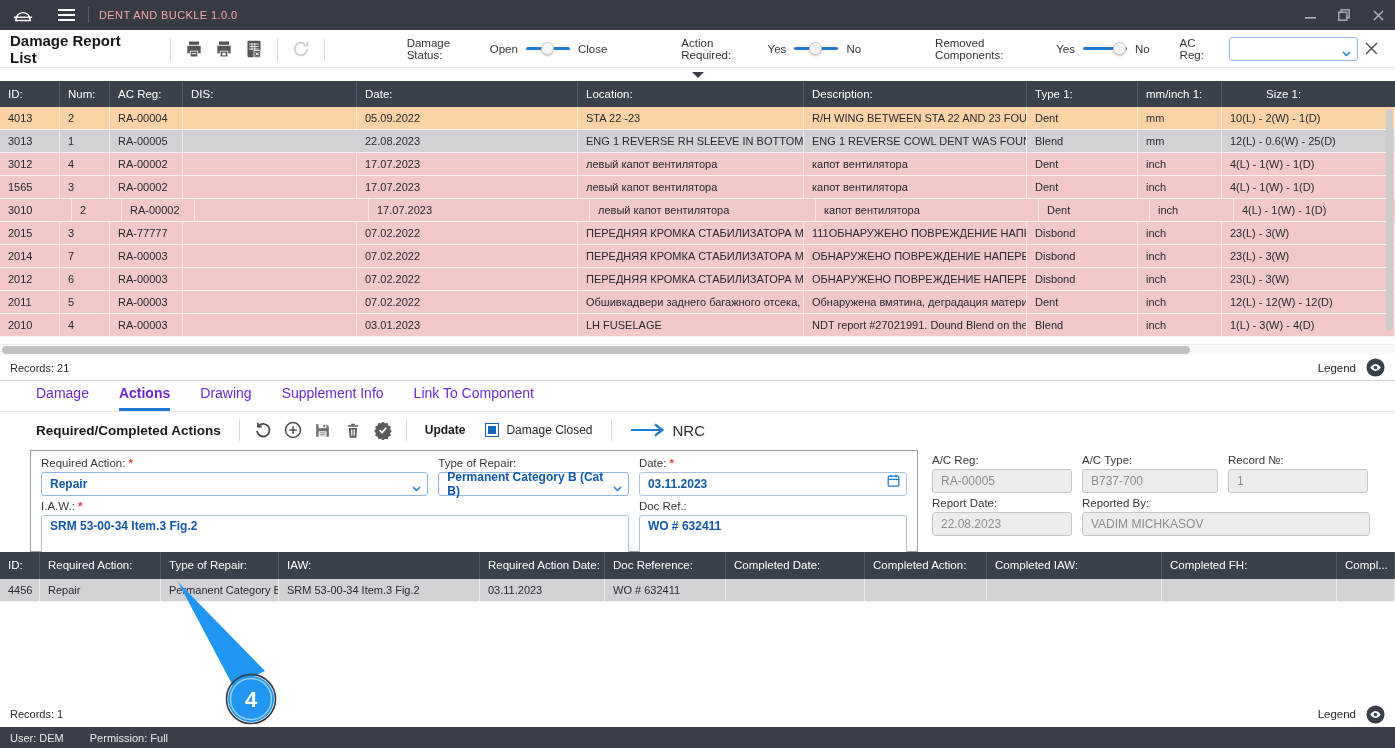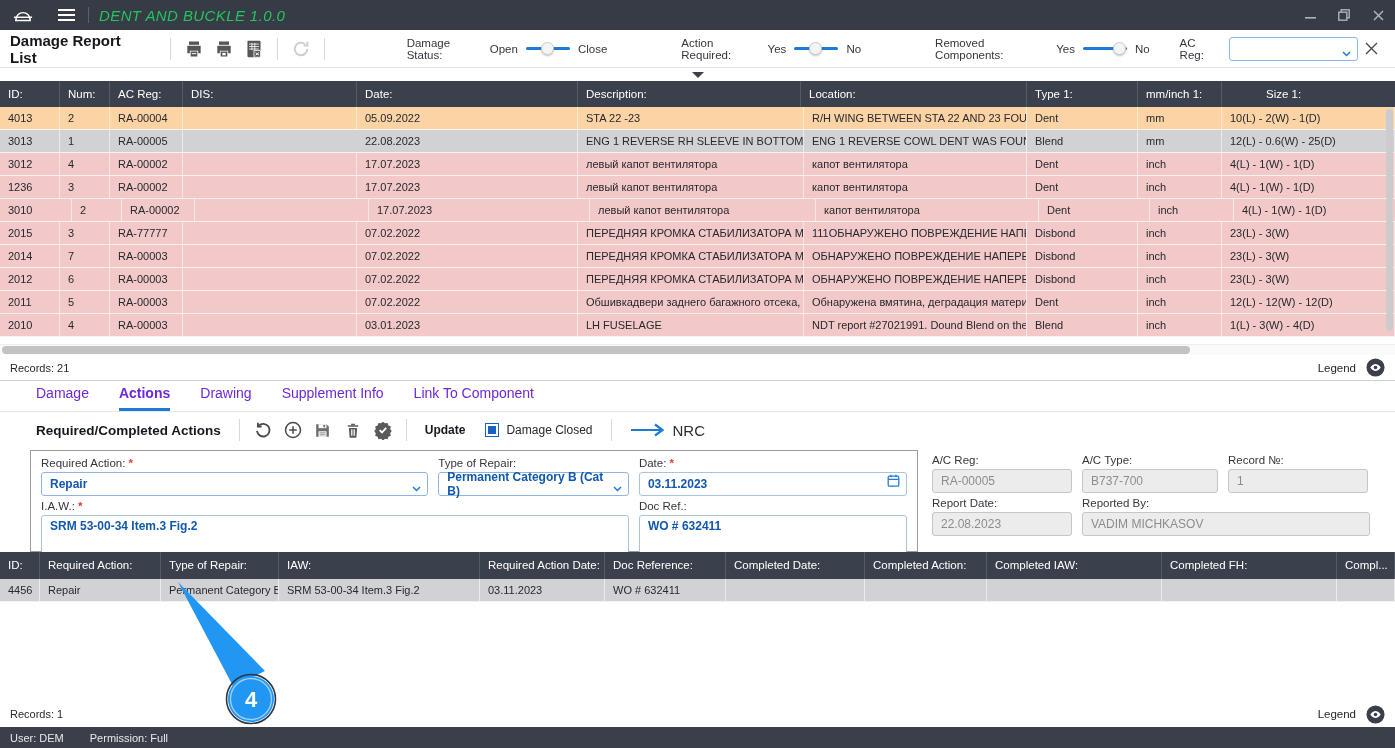--- a/index.html
+++ b/index.html
@@ -6,21 +6,21 @@
   html,body { width:1395px; height:748px; overflow:hidden; background:#fff;
     font-family:"Liberation Sans", sans-serif; }
   #app { width:1395px; height:748px; display:flex; flex-direction:column; position:relative; background:#fff; }
 
   
   .titlebar { height:30px; background:#363b45; display:flex; align-items:center; color:#fff; flex:none; }
   .titlebar .appicon { width:46px; display:flex; justify-content:center; }
   .hamburger { width:40px; height:30px; display:flex; flex-direction:column; justify-content:center; gap:3px; align-items:center; cursor:pointer; }
   .hamburger span { display:block; width:17px; height:2px; background:#fff; }
   .tb-sep { width:1px; height:16px; background:#5a6070; margin:0 10px 0 2px; }
-  .tb-title { font-size:15px; letter-spacing:.4px; color:#22c55e;font-style:italic; }
+  .tb-title { font-size:11px; letter-spacing:.4px; color:#fca5a5; }
   .win-controls { margin-left:auto; display:flex; height:30px; }
   .win-btn { width:34px; height:30px; display:flex; align-items:center; justify-content:center; color:#aeb2ba; }
   .win-btn svg { display:block; }
 
   
   .toolbar { height:38px; background:#fff; border-bottom:1px solid #e3e3e3; display:flex; align-items:center; padding:0 10px; flex:none; }
   .panel-title { font-size:15px; font-weight:bold; color:#15191e; margin-right:14px; }
   .v-sep { width:1px; height:22px; background:#d9d9d9; margin:0 8px; flex:none; }
   .icon-btn { width:30px; height:28px; display:flex; align-items:center; justify-content:center; cursor:pointer; flex:none; }
   .filter { display:flex; align-items:center; gap:8px; margin-left:26px; font-size:11.5px; color:#33373d; }
@@ -226,22 +226,22 @@
     <span class="collapse-arrow"></span>
   </div>
 
   <div class="grid">
     <div class="ghead">
         <div class="ghcell" style="width: 60px;">ID:</div>
         <div class="ghcell" style="width: 50px;">Num:</div>
         <div class="ghcell" style="width: 73px;">AC Reg:</div>
         <div class="ghcell" style="width: 174px;">DIS:</div>
         <div class="ghcell" style="width: 221px;">Date:</div>
+        <div class="ghcell" style="width: 226px;">Location:</div>
         <div class="ghcell" style="width: 223px;">Description:</div>
-        <div class="ghcell" style="width: 226px;">Location:</div>
         <div class="ghcell" style="width: 111px;">Type 1:</div>
         <div class="ghcell" style="width: 84px;">mm/inch 1:</div>
         <div class="ghcell" style="width: 173px; margin-left: 36px;">Size 1:</div>
       </div>
     <div class="gbody">
         <div class="grow" style="background: rgb(251, 211, 164);">
           <div class="gcell" style="width: 60px;">4013</div>
           <div class="gcell" style="width: 50px;">2</div>
           <div class="gcell" style="width: 73px;">RA-00004</div>
           <div class="gcell" style="width: 174px;"></div>
@@ -270,21 +270,21 @@
           <div class="gcell" style="width: 73px;">RA-00002</div>
           <div class="gcell" style="width: 174px;"></div>
           <div class="gcell" style="width: 221px;">17.07.2023</div>
           <div class="gcell" style="width: 226px;">левый капот вентилятора</div>
           <div class="gcell" style="width: 223px;">капот вентилятора</div>
           <div class="gcell" style="width: 111px;">Dent</div>
           <div class="gcell" style="width: 84px;">inch</div>
           <div class="gcell" style="width: 173px;">4(L) - 1(W) - 1(D)</div>
         </div>
         <div class="grow" style="background: rgb(242, 200, 200);">
-          <div class="gcell" style="width: 60px;">1236</div>
+          <div class="gcell" style="width: 60px;">1565</div>
           <div class="gcell" style="width: 50px;">3</div>
           <div class="gcell" style="width: 73px;">RA-00002</div>
           <div class="gcell" style="width: 174px;"></div>
           <div class="gcell" style="width: 221px;">17.07.2023</div>
           <div class="gcell" style="width: 226px;">левый капот вентилятора</div>
           <div class="gcell" style="width: 223px;">капот вентилятора</div>
           <div class="gcell" style="width: 111px;">Dent</div>
           <div class="gcell" style="width: 84px;">inch</div>
           <div class="gcell" style="width: 173px;">4(L) - 1(W) - 1(D)</div>
         </div>

